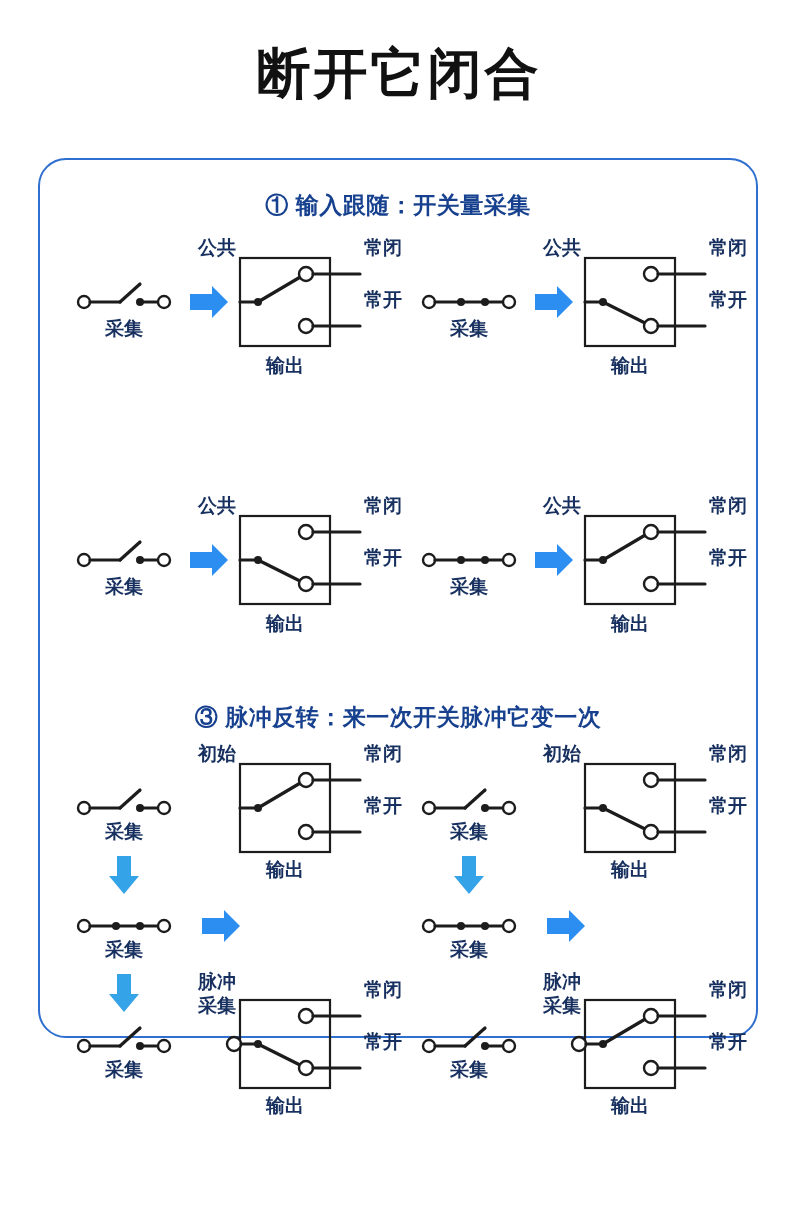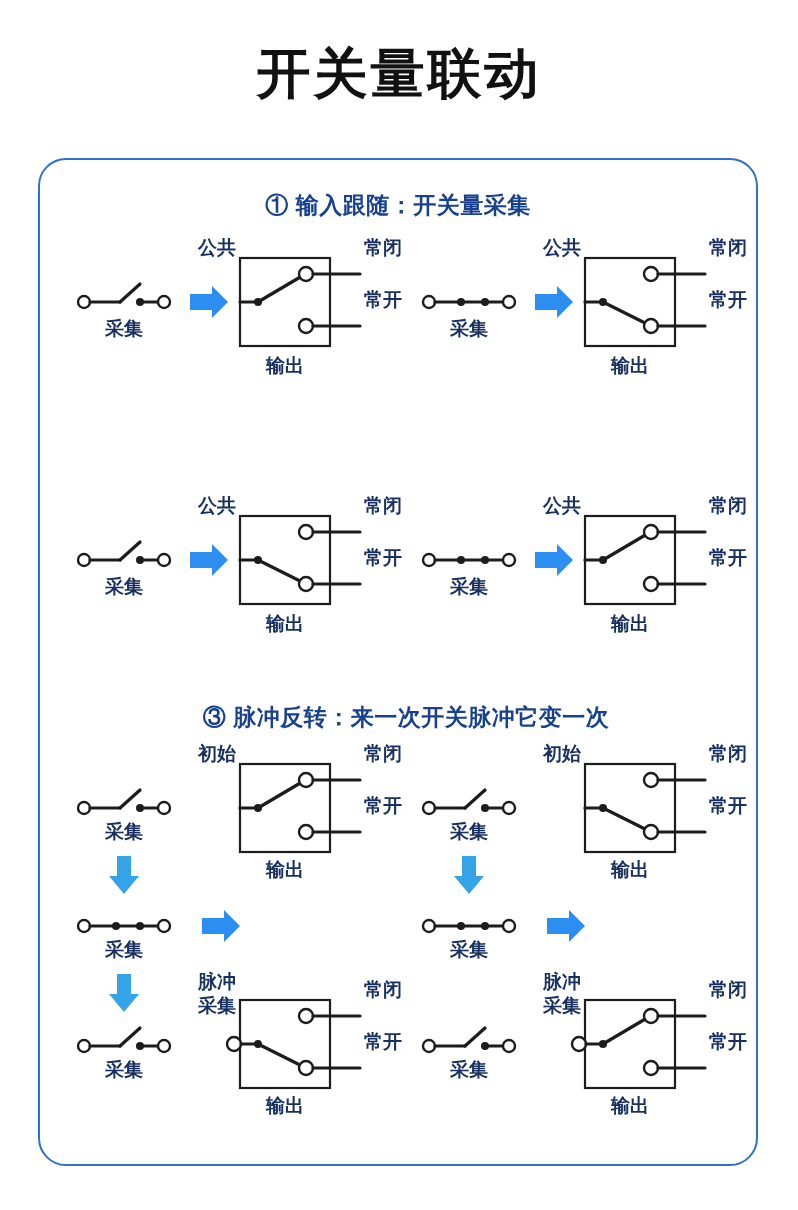--- a/index.html
+++ b/index.html
@@ -23,21 +23,21 @@
     color: #111111;
     margin-top: 44px;
     margin-bottom: 0;
     line-height: 1.1;
   }
   .panel {
     position: absolute;
     left: 38px;
     top: 158px;
     width: 720px;
-    height: 1008px;
+    height: 880px;
     border: 2px solid #2f6fd0;
     border-radius: 28px;
     box-sizing: border-box;
   }
   .section-heading {
     text-align: center;
     font-size: 23px;
     font-weight: bold;
     color: #17418f;
     letter-spacing: 0.5px;
@@ -52,21 +52,21 @@
   .blk { stroke: #1c1c1c; stroke-width: 2.2; fill: none; }
   .wire { stroke: #1c1c1c; stroke-width: 3.2; fill: none; stroke-linecap: round; }
   .term { stroke: #1c1c1c; stroke-width: 2.4; fill: #ffffff; }
   .dot { fill: #1c1c1c; }
   .arrow { fill: #2b8ef0; }
   .arrow2 { fill: #35a3e8; }
 </style>
 </head>
 <body>
 
-<h1 class="page-title">开关量联动</h1>
+<h1 class="page-title">断开它闭合</h1>
 
 <div class="panel">
 
   <div style="position:absolute; left:0; top:30px; width:100%;">
     <div class="section-heading">① 输入跟随：开关量采集</div>
   </div>
 
   <svg class="svgwrap" width="720" height="180" style="position:absolute; left:0; top:72px;">
 
     <g>
@@ -178,21 +178,21 @@
       <circle class="term" cx="266" cy="42" r="7"></circle>
       <line class="wire" x1="273" y1="42" x2="320" y2="42"></line>
       <text class="lbl" x="324" y="22" text-anchor="start">常闭</text>
       <circle class="term" cx="266" cy="94" r="7"></circle>
       <line class="wire" x1="273" y1="94" x2="320" y2="94"></line>
       <text class="lbl" x="324" y="74" text-anchor="start">常开</text>
       <text class="lbl" x="245" y="140" text-anchor="middle">输出</text>
     </g>
   </svg>
 
-  <div style="position:absolute; left:8px; top:542px; width:100%;">
+  <div style="position:absolute; left:0; top:542px; width:100%;">
     <div class="section-heading">③ 脉冲反转：来一次开关脉冲它变一次</div>
   </div>
 
   <svg class="svgwrap" width="720" height="420" style="position:absolute; left:0; top:578px;">
 
     <g>
       <circle class="term" cx="44" cy="70" r="6"></circle>
       <line class="wire" x1="50" y1="70" x2="80" y2="70"></line>
       <line class="wire" x1="80" y1="70" x2="100" y2="52"></line>
       <line class="wire" x1="100" y1="70" x2="118" y2="70"></line>

